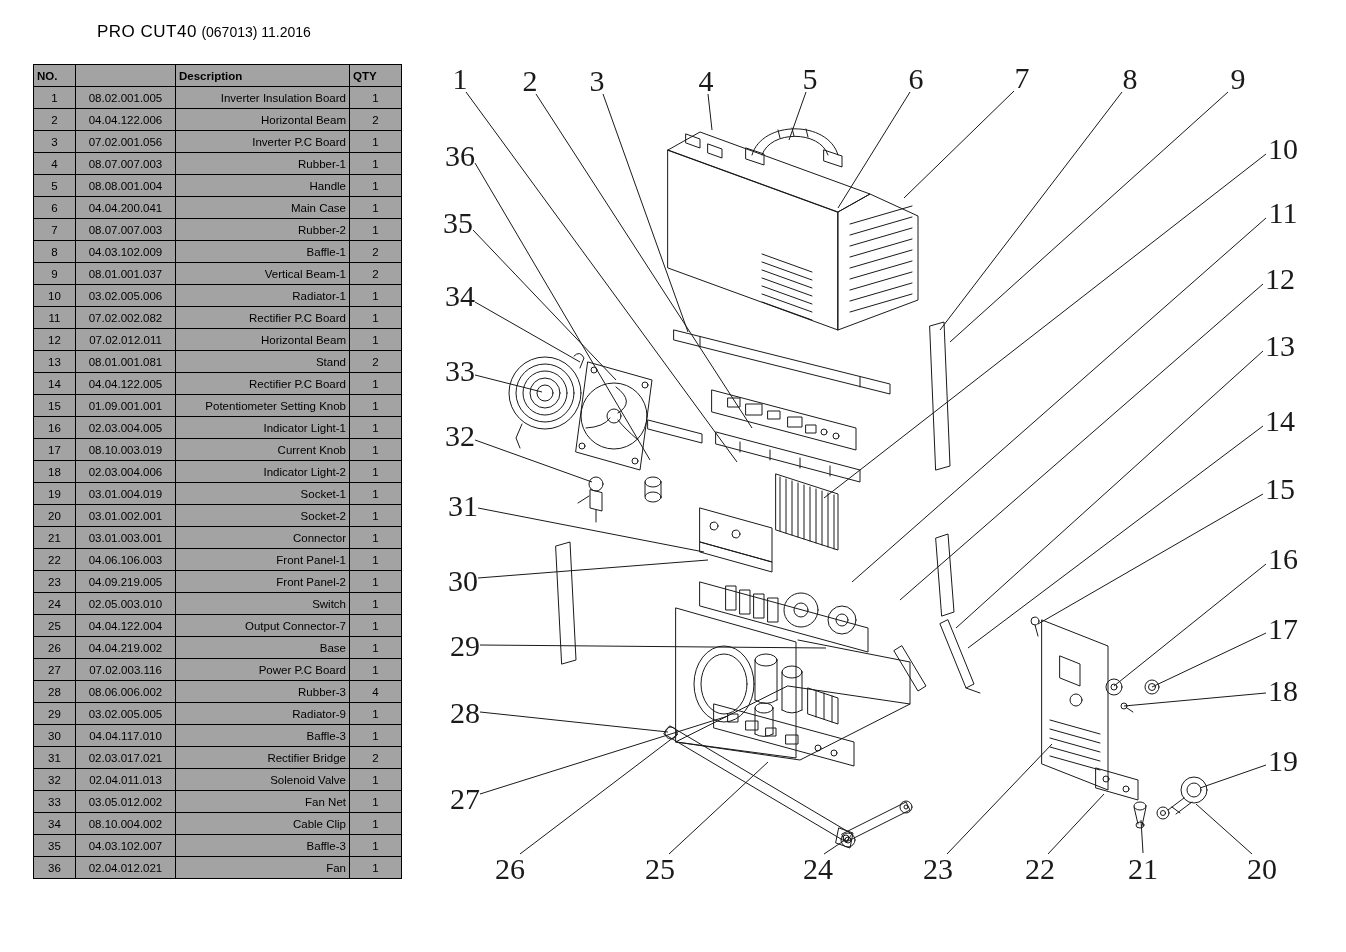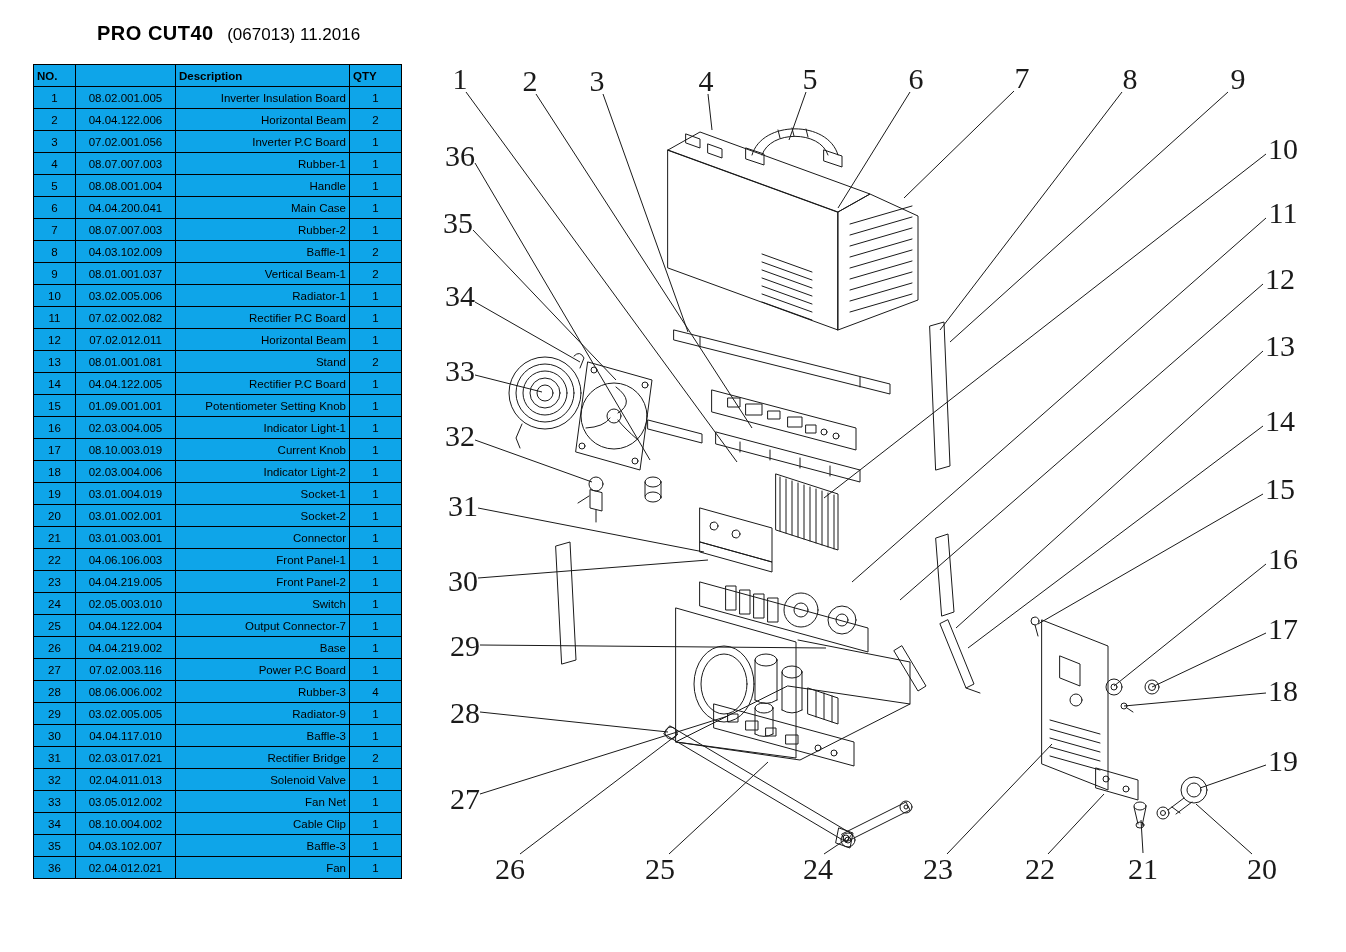--- a/index.html
+++ b/index.html
@@ -3,23 +3,23 @@
 <meta charset="utf-8">
 <style>
   html,body{margin:0;padding:0;background:#fff;}
   body{width:1346px;height:952px;position:relative;font-family:"Liberation Sans",sans-serif;color:#000;overflow:hidden;}
   .page{position:absolute;inset:0;background:#fff;}
   .diagram-svg{position:absolute;left:0;top:0;}
   .art *{stroke:#1a1a1a;fill:none;stroke-width:1;stroke-linejoin:round;stroke-linecap:round;}
   .leader{stroke:#1a1a1a;stroke-width:1;}
   .callout{font-family:"Liberation Serif",serif;font-size:30px;fill:#1a1a1a;stroke:none;}
   .titlebar{position:absolute;left:97px;top:22px;white-space:nowrap;}
-  .t1{font-weight:bold;font-size:20px;letter-spacing:.5px;}
-  .t2{font-size:17px;margin-left:9px;}
-  table.parts{position:absolute;left:33px;top:64px;border-collapse:collapse;table-layout:fixed;width:368px;background:#0ea5e9;}
+  .t1{font-weight:normal;font-size:17px;letter-spacing:.5px;}
+  .t2{font-size:14px;}
+  table.parts{position:absolute;left:33px;top:64px;border-collapse:collapse;table-layout:fixed;width:368px;background:#a3a3a3;}
   table.parts th,table.parts td{border:1px solid #000;font-size:11.5px;padding:0 3px;height:21px;overflow:hidden;white-space:nowrap;font-family:"Liberation Sans",sans-serif;}
   table.parts th{font-weight:bold;text-align:left;}
   th.c0,td.c0{text-align:center;}
   th.c3,td.c3{text-align:center;}
   td.c1{text-align:center;}
   td.c2{text-align:right;}
   col.c0{width:42px;}col.c1{width:100px;}col.c2{width:174px;}col.c3{width:52px;}
 </style>
 </head>
 <body>
@@ -489,21 +489,21 @@
           <td class="c3">1</td>
         </tr>
         <tr>
           <td class="c0">22</td>
           <td class="c1">04.06.106.003</td>
           <td class="c2">Front Panel-1</td>
           <td class="c3">1</td>
         </tr>
         <tr>
           <td class="c0">23</td>
-          <td class="c1">04.04.219.005</td>
+          <td class="c1">04.09.219.005</td>
           <td class="c2">Front Panel-2</td>
           <td class="c3">1</td>
         </tr>
         <tr>
           <td class="c0">24</td>
           <td class="c1">02.05.003.010</td>
           <td class="c2">Switch</td>
           <td class="c3">1</td>
         </tr>
         <tr>

